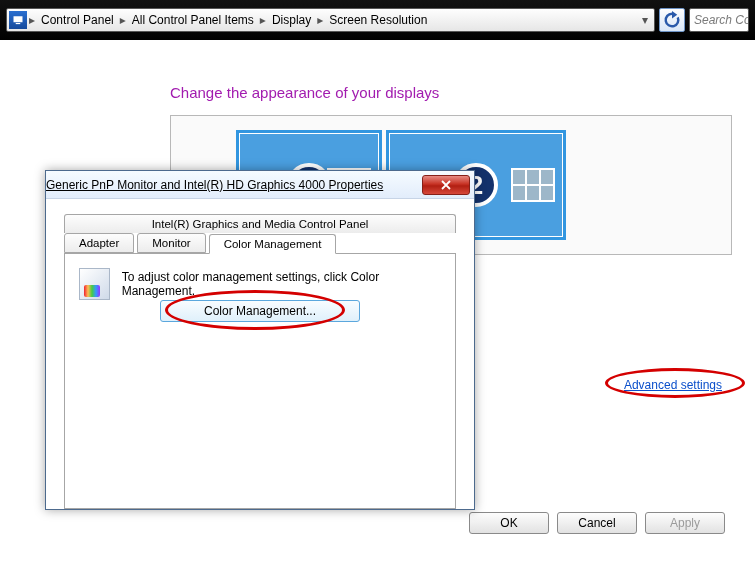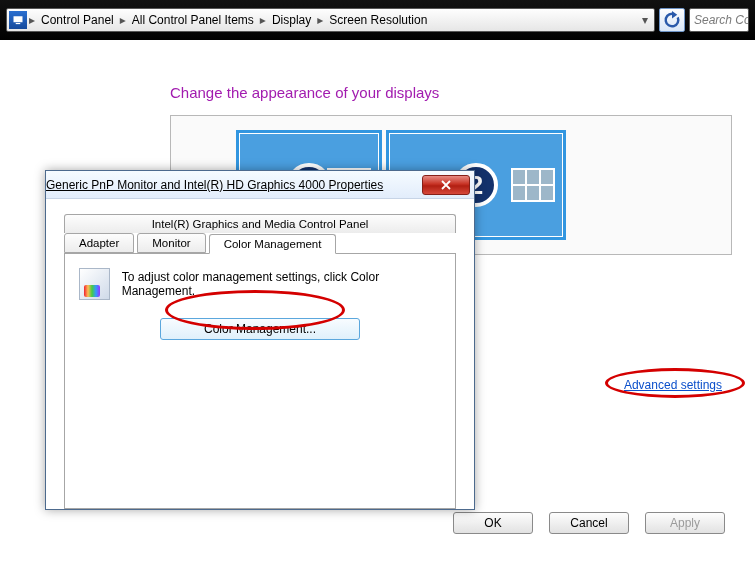--- a/index.html
+++ b/index.html
@@ -154,21 +154,21 @@
     border:3px solid #d40000;
     border-radius:50%;
     pointer-events:none;
     background:transparent;
   }
 
   
   .bottom-bar {
     position:absolute;
     right:30px; bottom:36px;
-    display:flex; gap:16px;
+    display:flex; gap:8px;
   }
   .bottom-bar .win-btn.disabled { color:#9b9b9b; }
 
   
   .dialog {
     position:absolute;
     left:45px; top:170px;
     width:430px; height:340px;
     border:1px solid #4d6a8d;
     background:#fff;
@@ -247,21 +247,21 @@
     border:1px solid #aab7c8;
     position:relative;
   }
   .cm-icon::after{
     content:""; position:absolute; left:4px; bottom:2px;
     width:16px; height:12px;
     background: linear-gradient(90deg,#e23,#fb5,#4c4,#39f,#93f);
     border-radius:2px;
   }
   .cm-text { font-size:12px; }
-  .cm-btn-wrap { margin-top:18px; text-align:center; }
+  .cm-btn-wrap { text-align:center; }
   .cm-btn {
     width:200px;
     padding:3px 8px;
     border:1px solid #5ba7dd;
     background: linear-gradient(#f8fcff,#dff0fb);
     border-radius:3px;
     font:inherit;
     cursor:pointer;
   }
 

